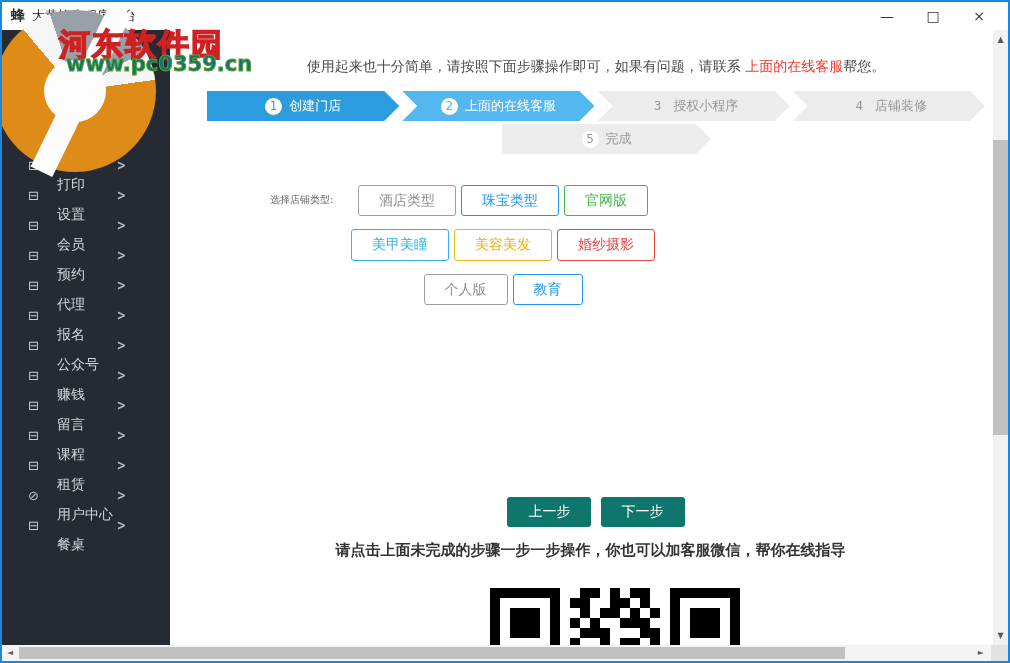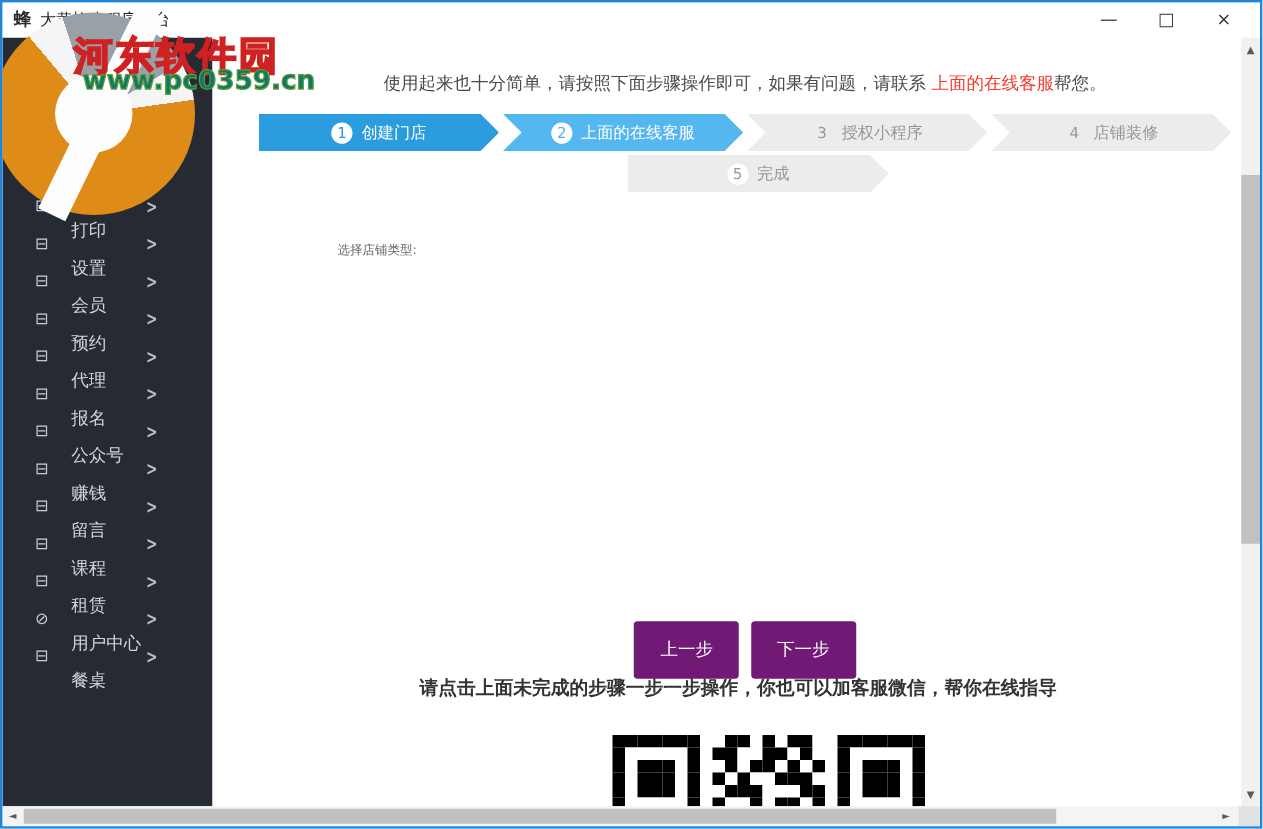--- a/index.html
+++ b/index.html
@@ -53,21 +53,21 @@
   .shop-btn{background:#fff;border:1px solid;border-radius:3px;font-size:14px;padding:7px 20px;cursor:pointer;font-family:inherit;line-height:1.1;}
   .bc-gray{color:#8f8f8f;border-color:#9f9f9f;}
   .bc-blue{color:#2196f3;border-color:#2196f3;}
   .bc-green{color:#44b549;border-color:#44b549;}
   .bc-cyan{color:#30b0e9;border-color:#30b0e9;}
   .bc-yellow{color:#e8b512;border-color:#e8b512;}
   .bc-red{color:#e64743;border-color:#e64743;}
 
   
   .nav{position:absolute;top:467px;left:0;right:15px;padding-left:29px;text-align:center;}
-  .nav-btn{background:#701a75;color:#fff;border:none;border-radius:3px;font-size:14px;width:84px;height:46px;margin:0 2px;cursor:pointer;font-family:inherit;}
+  .nav-btn{background:#0f766e;color:#fff;border:none;border-radius:3px;font-size:14px;width:84px;height:30px;margin:0 2px;cursor:pointer;font-family:inherit;}
   .tip{position:absolute;top:511px;left:0;right:15px;padding-left:18px;text-align:center;font-size:15px;font-weight:bold;color:#333;margin:0;}
   .qr{position:absolute;top:558px;left:320px;}
   .qr-row{display:flex;height:10px;}
   .qr-cell{width:10px;height:10px;background:#fff;flex:none;}
   .qr-cell.on{background:#000;}
 
   
   .vscroll{position:absolute;top:0;right:0;width:15px;height:100%;background:#f1f1f1;}
   .arr{color:#5a5a5a;font-size:8px;}
   .vscroll .up{position:absolute;top:5px;left:0;right:0;text-align:center;}
@@ -218,20 +218,36 @@
           <div class="wiz-row2">
             <div class="step step5 st-pending" id="step5">
                 <span class="num circled">5</span>
                 <span class="lbl">完成</span>
               </div>
           </div>
         </div>
 
         <div class="shop">
           <span class="shop-label">选择店铺类型:</span>
+          <div class="shop-rows" id="shopRows">
+              <div class="shop-row">
+                <button class="shop-btn bc-gray">酒店类型</button>
+                <button class="shop-btn bc-blue">珠宝类型</button>
+                <button class="shop-btn bc-green">官网版</button>
+              </div>
+              <div class="shop-row">
+                <button class="shop-btn bc-cyan">美甲美瞳</button>
+                <button class="shop-btn bc-yellow">美容美发</button>
+                <button class="shop-btn bc-red">婚纱摄影</button>
+              </div>
+              <div class="shop-row">
+                <button class="shop-btn bc-gray">个人版</button>
+                <button class="shop-btn bc-blue">教育</button>
+              </div>
+            </div>
         </div>
       </div>
 
       <div class="nav">
         <button class="nav-btn">上一步</button>
         <button class="nav-btn">下一步</button>
       </div>
 
       <p class="tip">请点击上面未完成的步骤一步一步操作，你也可以加客服微信，帮你在线指导</p>
 

